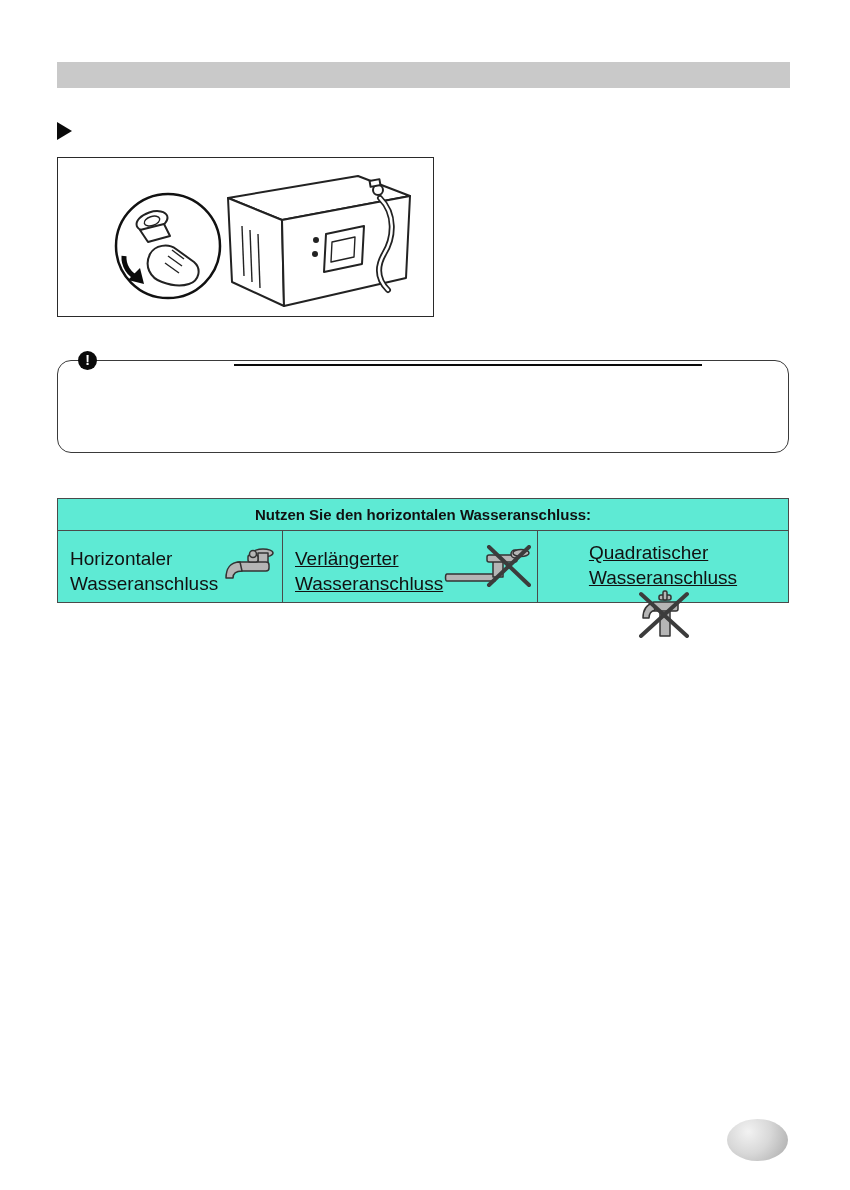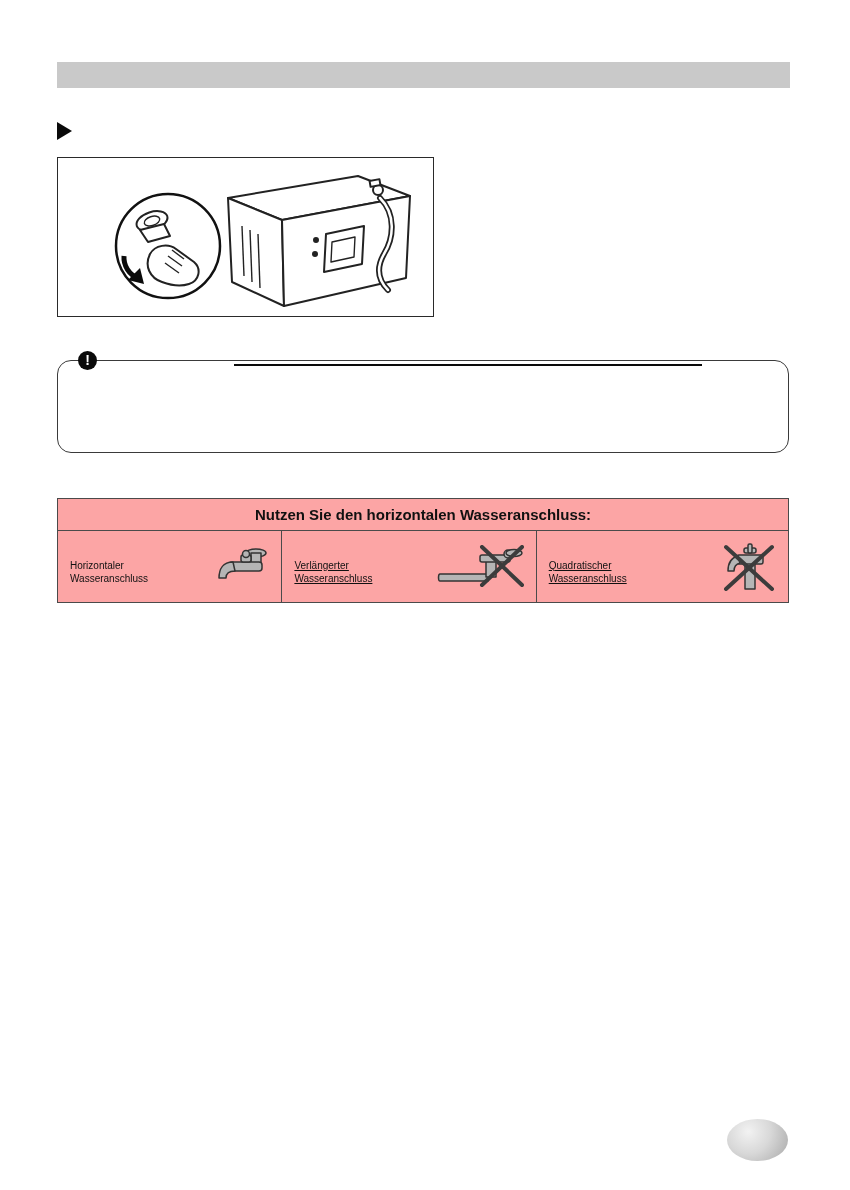--- a/index.html
+++ b/index.html
@@ -29,37 +29,37 @@
   .note-icon{
     position:absolute;left:20px;top:-10px;width:19px;height:19px;
     background:#0a0a0a;border-radius:50%;color:#fff;
     font-weight:bold;font-size:14px;line-height:19px;text-align:center;
   }
   .note-rule{
     position:absolute;left:176px;top:3px;width:468px;height:2px;background:#0a0a0a;
   }
   .faucet-table{
     position:absolute;left:57px;top:498px;width:732px;
-    border:1.5px solid #4a4a4a;background:#fca5a5;box-sizing:border-box;
+    border:1.5px solid #4a4a4a;background:#5eead4;box-sizing:border-box;
   }
   .faucet-table .thead{
     height:31px;border-bottom:1px solid #4a4a4a;
     display:flex;align-items:center;justify-content:center;
     font-weight:bold;font-size:15px;
   }
   .faucet-table .tbody{display:flex;height:71px;}
   .faucet-cell{
     display:flex;align-items:center;justify-content:space-between;
     padding:0 12px 0 12px;box-sizing:border-box;
   }
   .faucet-cell + .faucet-cell{border-left:1px solid #4a4a4a;text-decoration:underline;}
   .faucet-cell.c1{width:224px;}
   .faucet-cell.c2{width:255px;}
-  .faucet-cell.c3{width:253px;}
-  .faucet-label{font-size:10px;line-height:1.3;margin-top:10px;}
+  .faucet-cell.c3{width:253px;flex-direction:column;}
+  .faucet-label{font-size:19px;line-height:1.3;margin-top:10px;}
   .faucet-icon{flex:0 0 auto;}
   .faucet-icon svg{display:block;}
   .page-bubble{
     position:absolute;left:727px;top:1119px;width:61px;height:42px;
     border-radius:50%;
     background:radial-gradient(circle at 35% 30%, #f2f2f2 0%, #d8d8d8 45%, #b9b9b9 80%, #aeaeae 100%);
   }
 </style>
 </head>
 <body>

